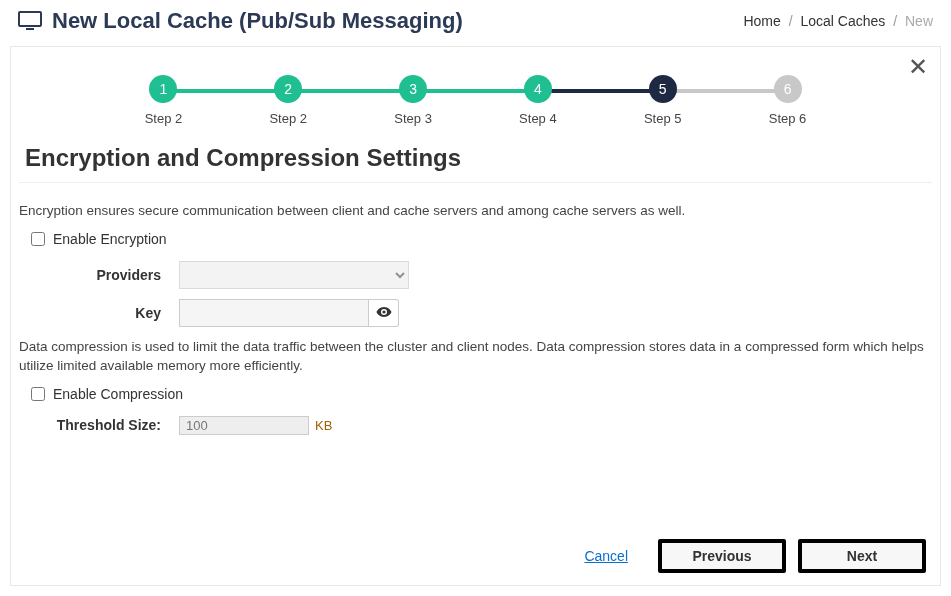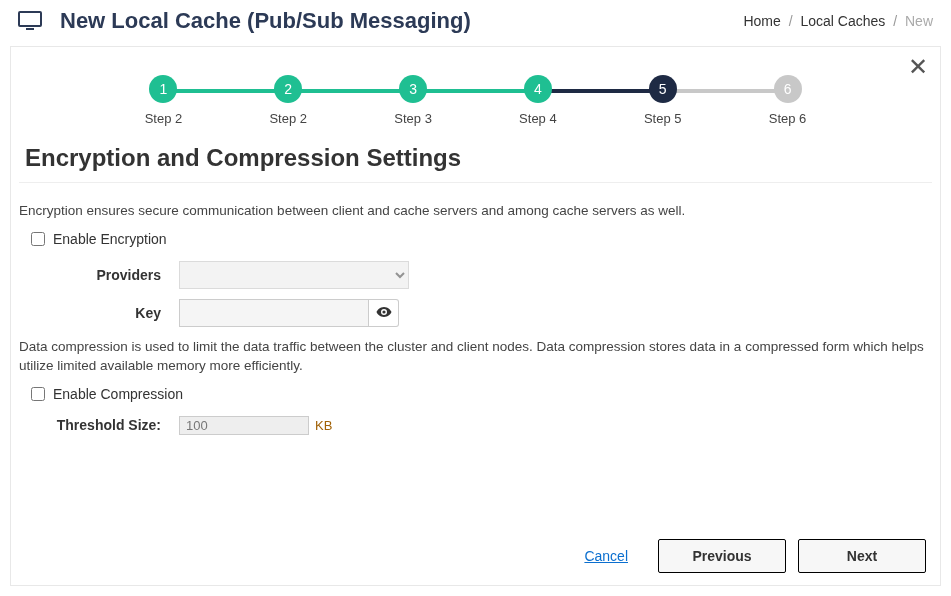--- a/index.html
+++ b/index.html
@@ -14,21 +14,21 @@
   }
   .header {
     display: flex;
     align-items: center;
     justify-content: space-between;
     padding: 8px 18px 6px 18px;
   }
   .header-left {
     display: flex;
     align-items: center;
-    gap: 18px;
+    gap: 10px;
   }
   .monitor-icon {
     width: 24px; height: 20px;
     display: flex; align-items: center; justify-content: center;
   }
   .page-title {
     font-size: 22px;
     font-weight: 600;
     color: #2c3a56;
   }
@@ -199,21 +199,21 @@
   .cancel-link {
     color: #0b6fcf;
     text-decoration: underline;
     font-size: 14px;
     margin-right: 18px;
     cursor: pointer;
   }
   .nav-btn {
     width: 128px;
     height: 34px;
-    border: 1px solid #000000;
+    border: 4px solid #000000;
     background: #f7f7f7;
     font-size: 14px;
     font-weight: 600;
     color: #333;
     cursor: pointer;
     border-radius: 2px;
   }
 </style>
 </head>
 <body>

